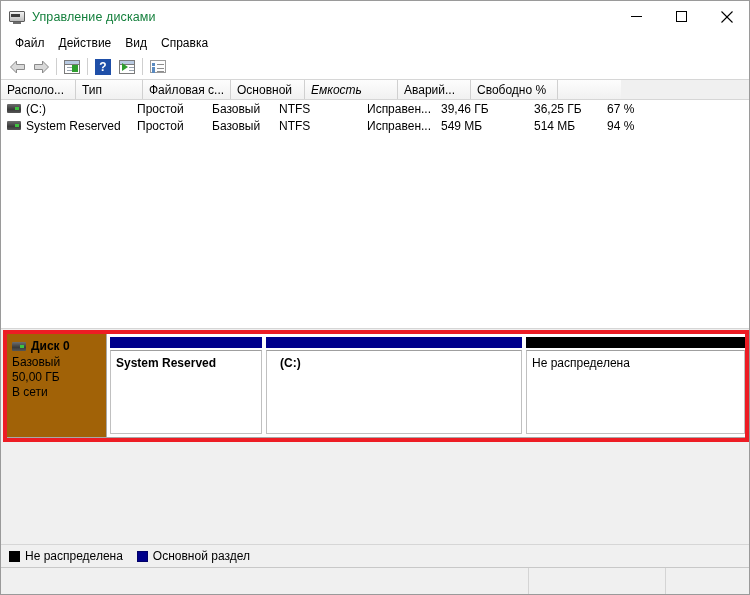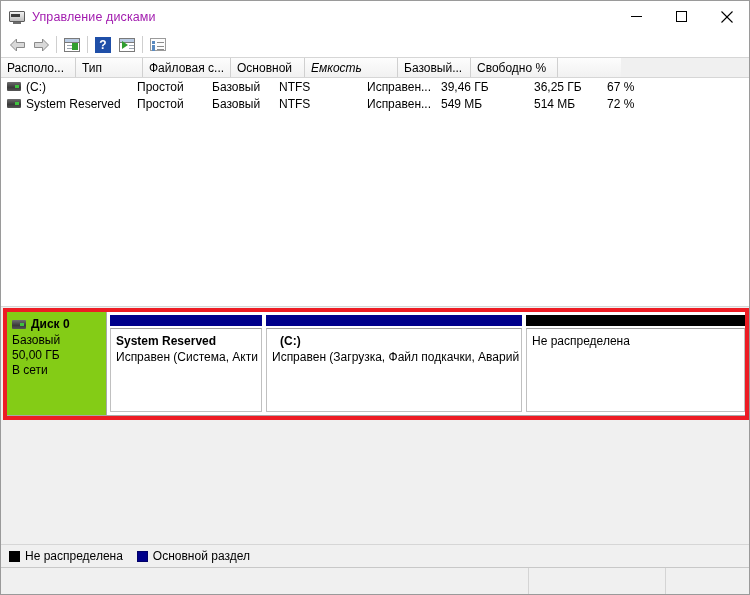--- a/index.html
+++ b/index.html
@@ -60,21 +60,21 @@
     background: #3c3c3c;
   }
   .title-icon .stand {
     position: absolute;
     left: 4px; top: 13px;
     width: 8px; height: 2px;
     background: #6d6d6d;
   }
   .title-text {
     font-size: 12.5px;
-    color: #a21caf;
+    color: #15803d;
     letter-spacing: 0.1px;
   }
   .win-controls {
     position: absolute;
     right: 0; top: 0;
     height: 31px;
     display: flex;
   }
   .win-btn {
     width: 45px;
@@ -260,21 +260,21 @@
     left: 4px;
     top: 4px;
     right: 4px;
     height: 105px;
     display: flex;
     background: #ffffff;
   }
   .disk-info {
     width: 102px;
     flex: 0 0 102px;
-    background: #84cc16;
+    background: #a16207;
     border: 1px solid #a8a8a8;
     box-sizing: border-box;
     padding: 5px 6px 0 6px;
     font-size: 12px;
     line-height: 15px;
   }
   .disk-title {
     display: flex;
     align-items: center;
     font-weight: bold;
@@ -416,20 +416,26 @@
       </div>
       <div class="win-btn">
         <svg width="12" height="12" viewBox="0 0 12 12">
           <line x1="0.5" y1="0.5" x2="11.5" y2="11.5" stroke="#000" stroke-width="1.1"></line>
           <line x1="11.5" y1="0.5" x2="0.5" y2="11.5" stroke="#000" stroke-width="1.1"></line>
         </svg>
       </div>
     </div>
   </div>
 
+  <div class="menubar">
+    <div class="menu-item">Файл</div>
+    <div class="menu-item">Действие</div>
+    <div class="menu-item">Вид</div>
+    <div class="menu-item">Справка</div>
+  </div>
 
   <div class="toolbar">
     <div class="tb-btn">
       <svg class="arrow-ic" width="17" height="14" viewBox="0 0 17 14">
         <path d="M7.5 1 L1.5 7 L7.5 13 L7.5 9.5 L15.5 9.5 L15.5 4.5 L7.5 4.5 Z" fill="#d9d9d9" stroke="#8a8a8a" stroke-width="1" stroke-linejoin="round"></path>
       </svg>
     </div>
     <div class="tb-btn">
       <svg class="arrow-ic" width="17" height="14" viewBox="0 0 17 14">
         <path d="M9.5 1 L15.5 7 L9.5 13 L9.5 9.5 L1.5 9.5 L1.5 4.5 L9.5 4.5 Z" fill="#d9d9d9" stroke="#8a8a8a" stroke-width="1" stroke-linejoin="round"></path>
@@ -469,21 +475,21 @@
     </div>
   </div>
 
   <div class="list-region">
     <div class="list-header">
       <div class="hcell" style="width:75px;">Располо...</div>
       <div class="hcell" style="width:67px;">Тип</div>
       <div class="hcell" style="width:88px;">Файловая с...</div>
       <div class="hcell" style="width:74px;">Основной</div>
       <div class="hcell" style="width:93px;font-style:italic;">Емкость</div>
-      <div class="hcell" style="width:73px;">Базовый...</div>
+      <div class="hcell" style="width:73px;">Аварий...</div>
       <div class="hcell" style="width:87px;">Свободно %</div>
       <div class="hcell" style="width:63px; border-right:none;"></div>
     </div>
 
     <div class="rows">
       <div class="lrow">
         <div class="lcell" style="width:130px;">
           <span class="vol-ic"></span>
           <span>(C:)</span>
         </div>
@@ -500,21 +506,21 @@
         <div class="lcell" style="width:130px;">
           <span class="vol-ic"></span>
           <span>System Reserved</span>
         </div>
         <div class="lcell" style="width:75px;">Простой</div>
         <div class="lcell" style="width:67px;">Базовый</div>
         <div class="lcell" style="width:88px;">NTFS</div>
         <div class="lcell" style="width:74px;">Исправен...</div>
         <div class="lcell" style="width:93px;">549 МБ</div>
         <div class="lcell" style="width:73px;">514 МБ</div>
-        <div class="lcell" style="width:87px;">72 %</div>
+        <div class="lcell" style="width:87px;">94 %</div>
       </div>
     </div>
   </div>
 
   <div class="graphic-region">
 
     <div class="disk-row">
       <div class="disk-info">
         <div class="disk-title">
           <span class="disk-ic"></span>
@@ -523,29 +529,27 @@
         <div class="disk-meta">Базовый</div>
         <div class="disk-meta">50,00 ГБ</div>
         <div class="disk-meta">В сети</div>
       </div>
 
       <div class="parts">
         <div class="part" style="width:152px;">
           <div class="part-bar" style="background:#00008b;"></div>
           <div class="part-body">
             <div class="part-name">System Reserved</div>
-            <div>Исправен (Система, Акти</div>
           </div>
         </div>
 
         <div class="part" style="width:256px;">
           <div class="part-bar" style="background:#00008b;"></div>
           <div class="part-body">
             <div class="part-name indent">(C:)</div>
-            <div>Исправен (Загрузка, Файл подкачки, Аварий</div>
           </div>
         </div>
 
         <div class="part" style="width:219px;">
           <div class="part-bar" style="background:#000000;"></div>
           <div class="part-body">
             <div class="part-name"></div>
             <div>Не распределена</div>
           </div>
         </div>

